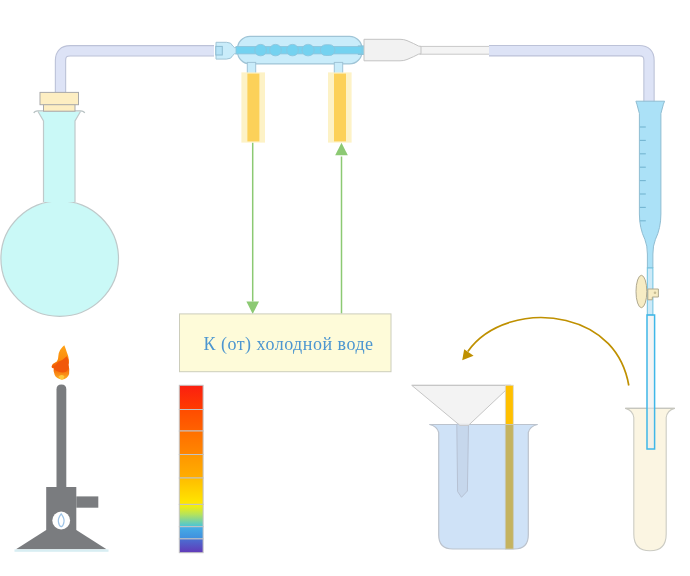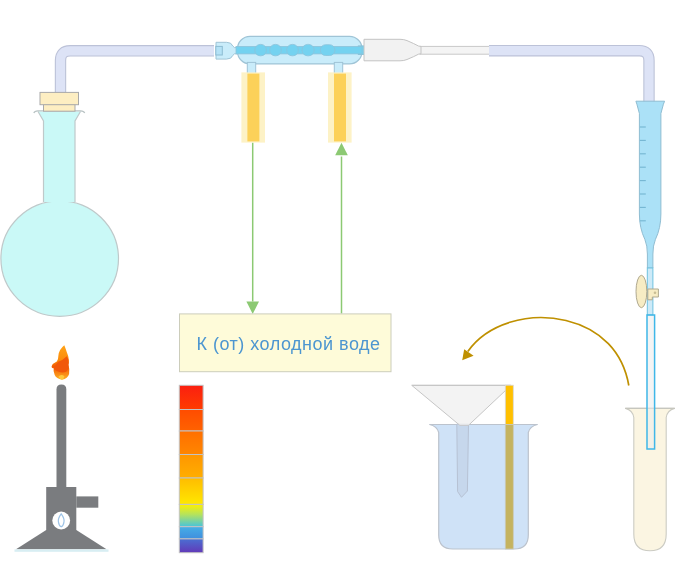--- a/index.html
+++ b/index.html
@@ -1,17 +1,17 @@
 <!DOCTYPE html>
 <html><head>
 <meta charset="utf-8">
 <style>
   html,body{margin:0;padding:0;background:#ffffff;}
   .stage{position:relative;width:690px;height:576px;overflow:hidden;
-    font-family:Liberation Sans, sans-serif;}
+    font-family:Liberation Serif, serif;}
 </style>
 </head>
 <body>
 <div class="stage">
 <svg width="690" height="576" viewBox="0 0 690 576" xmlns="http://www.w3.org/2000/svg">
 <defs>
   <linearGradient id="seg1" x1="0" y1="0" x2="0" y2="1">
     <stop offset="0" stop-color="#fb1f10"></stop>
           <stop offset="1" stop-color="#ff3c00"></stop>
   </linearGradient>

